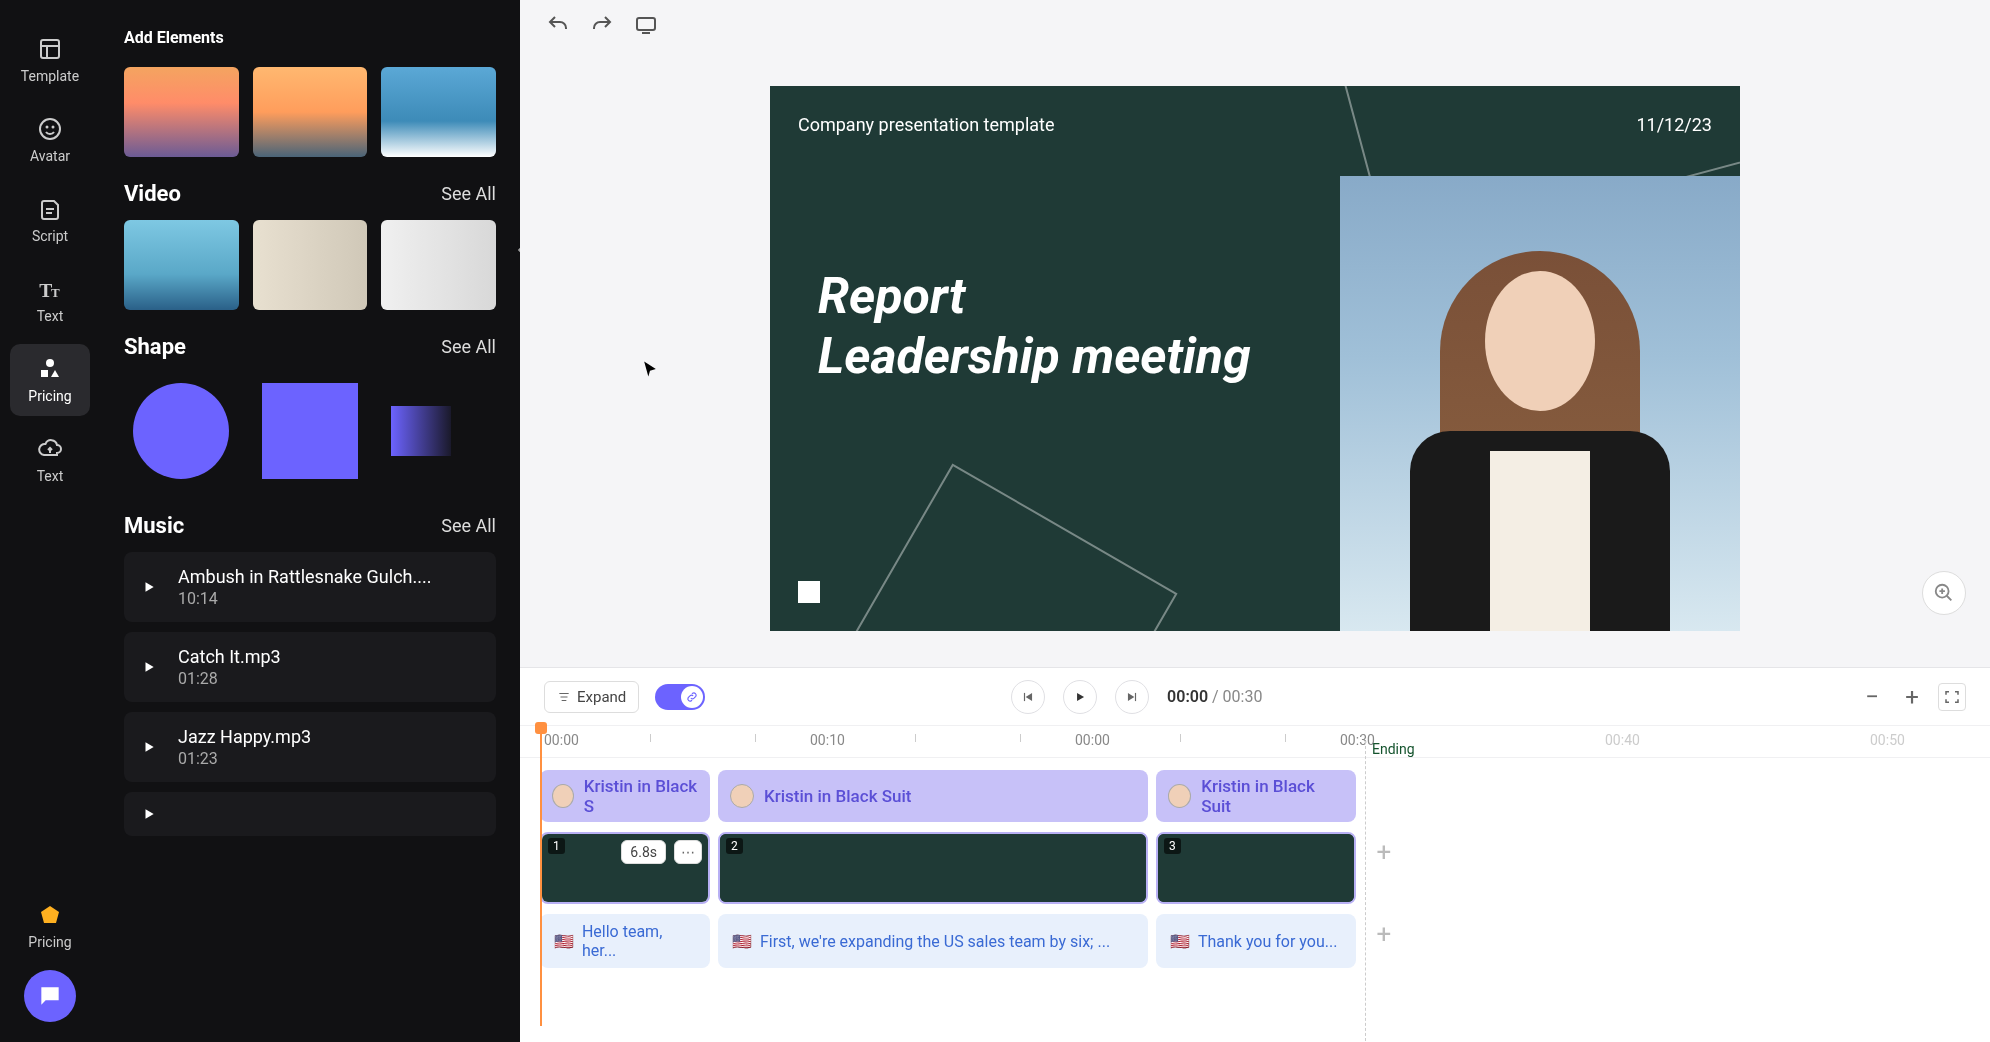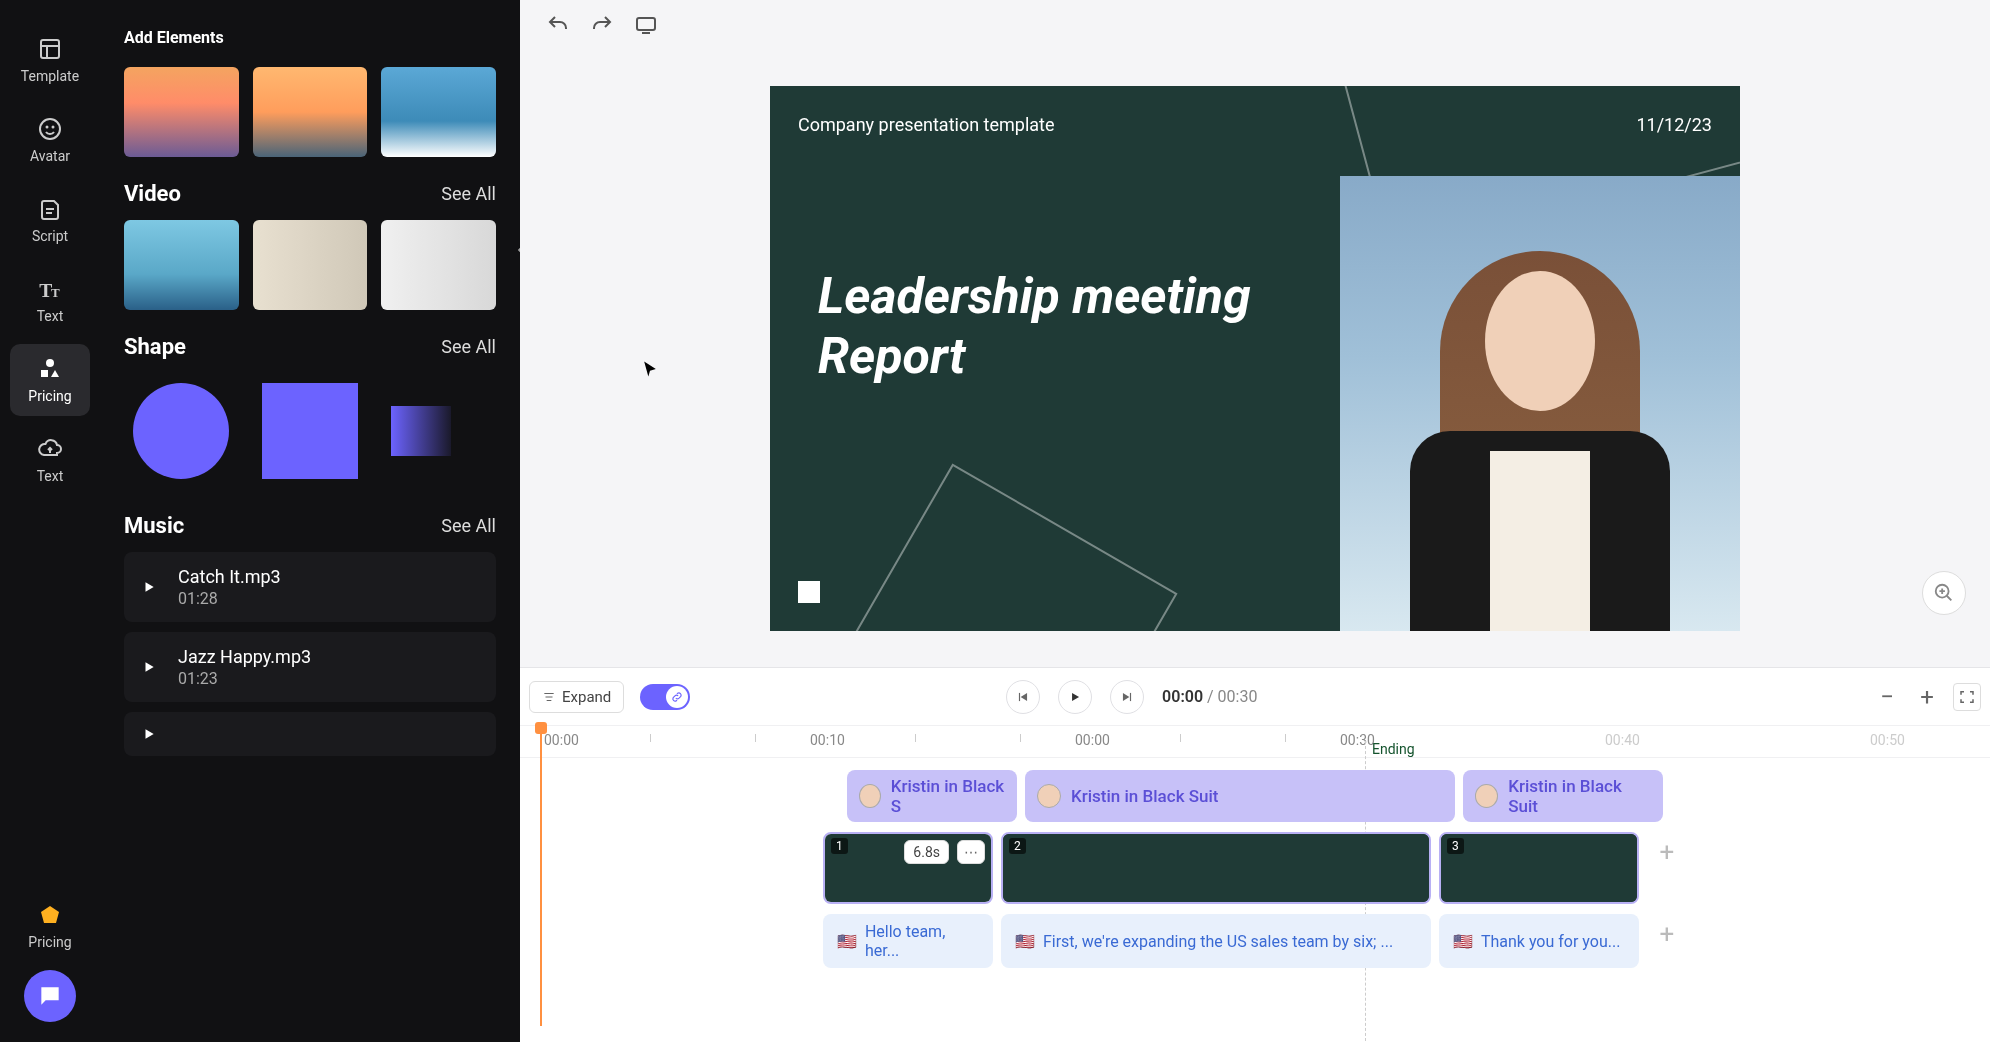--- a/index.html
+++ b/index.html
@@ -282,21 +282,21 @@
   height: 375px;
   background: #fff;
   display: flex;
   flex-direction: column;
   border-top: 1px solid #e5e5e8;
 }
 .timeline-controls {
   height: 58px;
   display: flex;
   align-items: center;
-  padding: 0 9px;
+  padding: 0 24px;
   gap: 16px;
   border-bottom: 1px solid #f0f0f2;
 }
 .expand-btn {
   display: flex;
   align-items: center;
   gap: 6px;
   padding: 6px 12px;
   border: 1px solid #ddd;
   border-radius: 6px;
@@ -419,21 +419,20 @@
 
 .tracks {
   flex: 1;
   padding: 12px 20px;
   position: relative;
 }
 .track-row {
   display: flex;
   gap: 8px;
   margin-bottom: 10px;
-  justify-content: center;
 }
 .avatar-clip {
   background: #c7c1f8;
   border-radius: 8px;
   padding: 6px 12px;
   display: flex;
   align-items: center;
   gap: 10px;
   color: #5b4fd6;
   font-size: 17px;
@@ -647,20 +646,29 @@
 
   <div class="section-header">
     <h2>Music</h2>
     <span class="see-all">See All</span>
   </div>
   <div class="music-item">
     <span class="play"><svg width="14" height="14" viewBox="0 0 24 24" fill="#fff">
           <polygon points="6,4 20,12 6,20"></polygon>
         </svg></span>
     <div class="info">
+      <div class="title">Ambush in Rattlesnake Gulch....</div>
+      <div class="duration">10:14</div>
+    </div>
+  </div>
+  <div class="music-item">
+    <span class="play"><svg width="14" height="14" viewBox="0 0 24 24" fill="#fff">
+          <polygon points="6,4 20,12 6,20"></polygon>
+        </svg></span>
+    <div class="info">
       <div class="title">Catch It.mp3</div>
       <div class="duration">01:28</div>
     </div>
   </div>
   <div class="music-item">
     <span class="play"><svg width="14" height="14" viewBox="0 0 24 24" fill="#fff">
           <polygon points="6,4 20,12 6,20"></polygon>
         </svg></span>
     <div class="info">
       <div class="title">Jazz Happy.mp3</div>
@@ -709,22 +717,22 @@
         </svg>
     </span>
     <div class="slide">
       <div class="slide-decoration1"></div>
       <div class="slide-decoration2"></div>
       <div class="slide-header">
         <span>Company presentation template</span>
         <span>11/12/23</span>
       </div>
       <div class="slide-title">
+        <div>Report</div>
         <div>Leadership meeting</div>
-        <div>Report</div>
       </div>
       <div class="avatar-photo">
         <div class="avatar-body">
           <div class="avatar-hair"></div>
           <div class="avatar-face"></div>
           <div class="avatar-suit"></div>
           <div class="avatar-shirt"></div>
         </div>
       </div>
       <div class="slide-square"></div>

